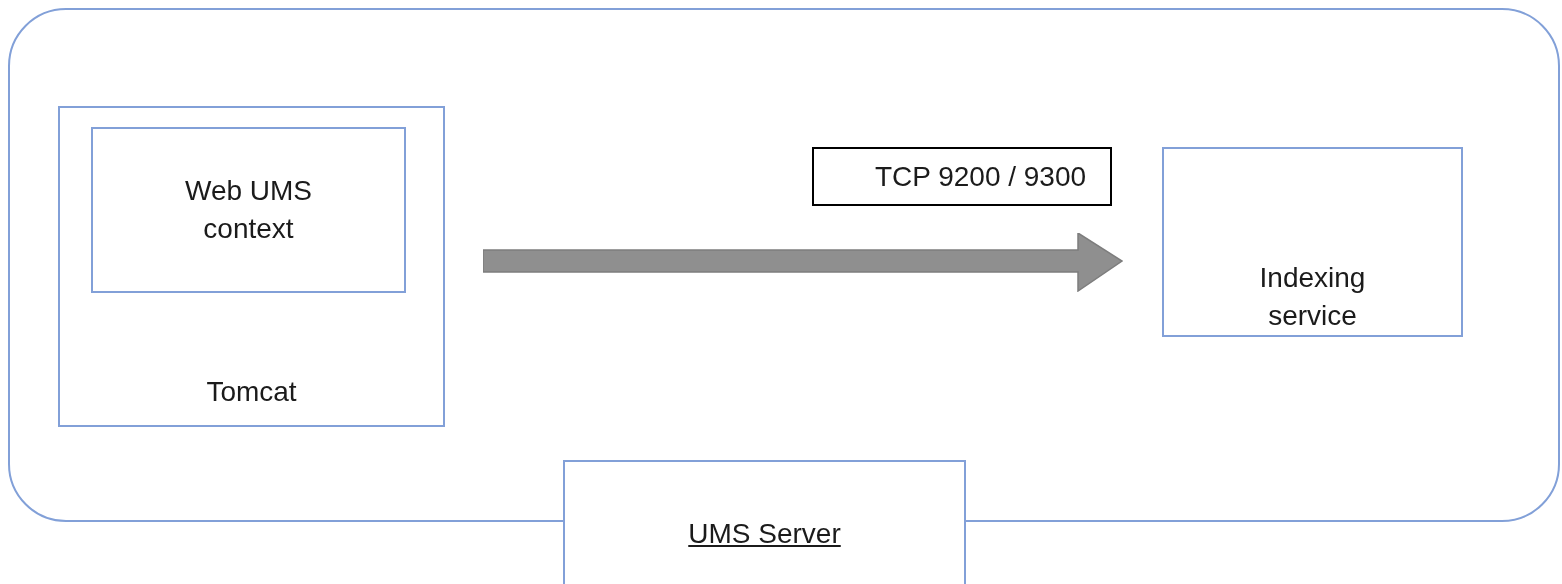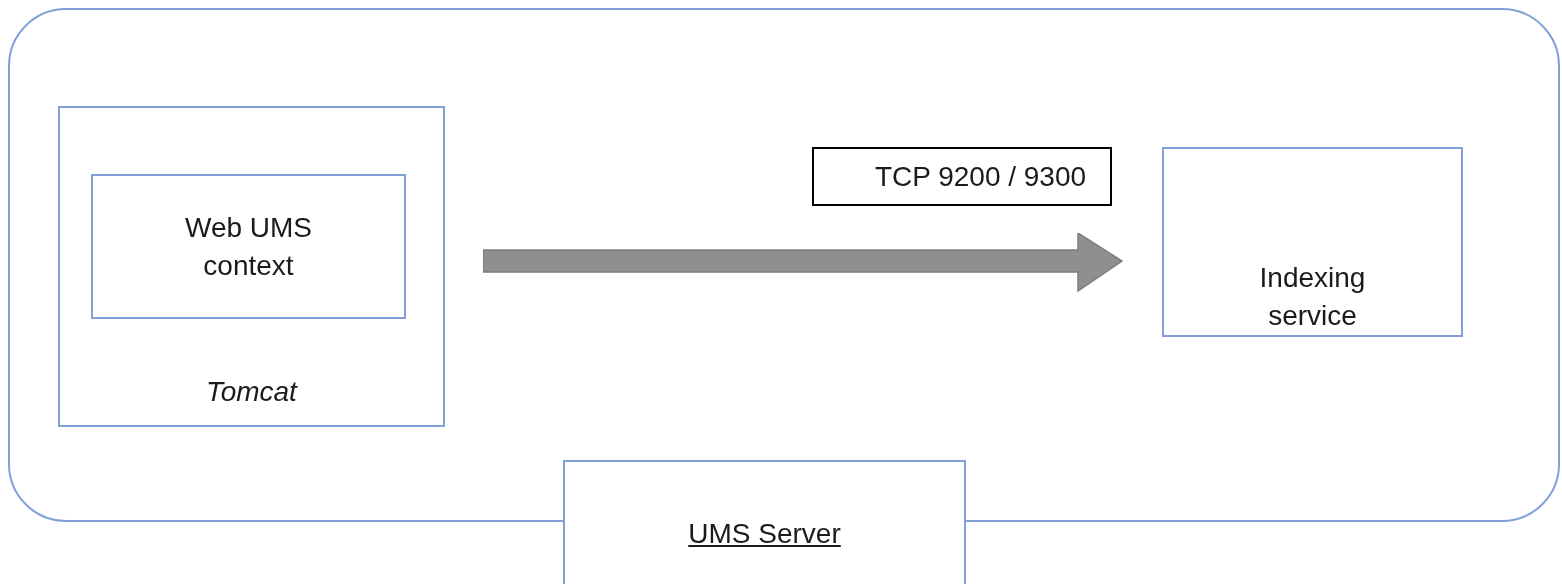--- a/index.html
+++ b/index.html
@@ -47,27 +47,26 @@
 
   
   #tomcat-box {
     left: 58px; top: 106px;
     width: 387px; height: 321px;
   }
   #tomcat-label-wrap {
     position: absolute;
     left: 0; bottom: 14px;
     width: 100%;
-    font-style: italic;
   }
 
   
   #web-ums-context-box {
     left: 91px; top: 127px;
-    width: 315px; height: 145px; margin-top: 47px;
+    width: 315px; height: 166px;
   }
 
   
   #tcp-port-label-box {
     left: 812px; top: 147px;
     width: 300px; height: 59px;
   }
 
   
   #indexing-service-box {

